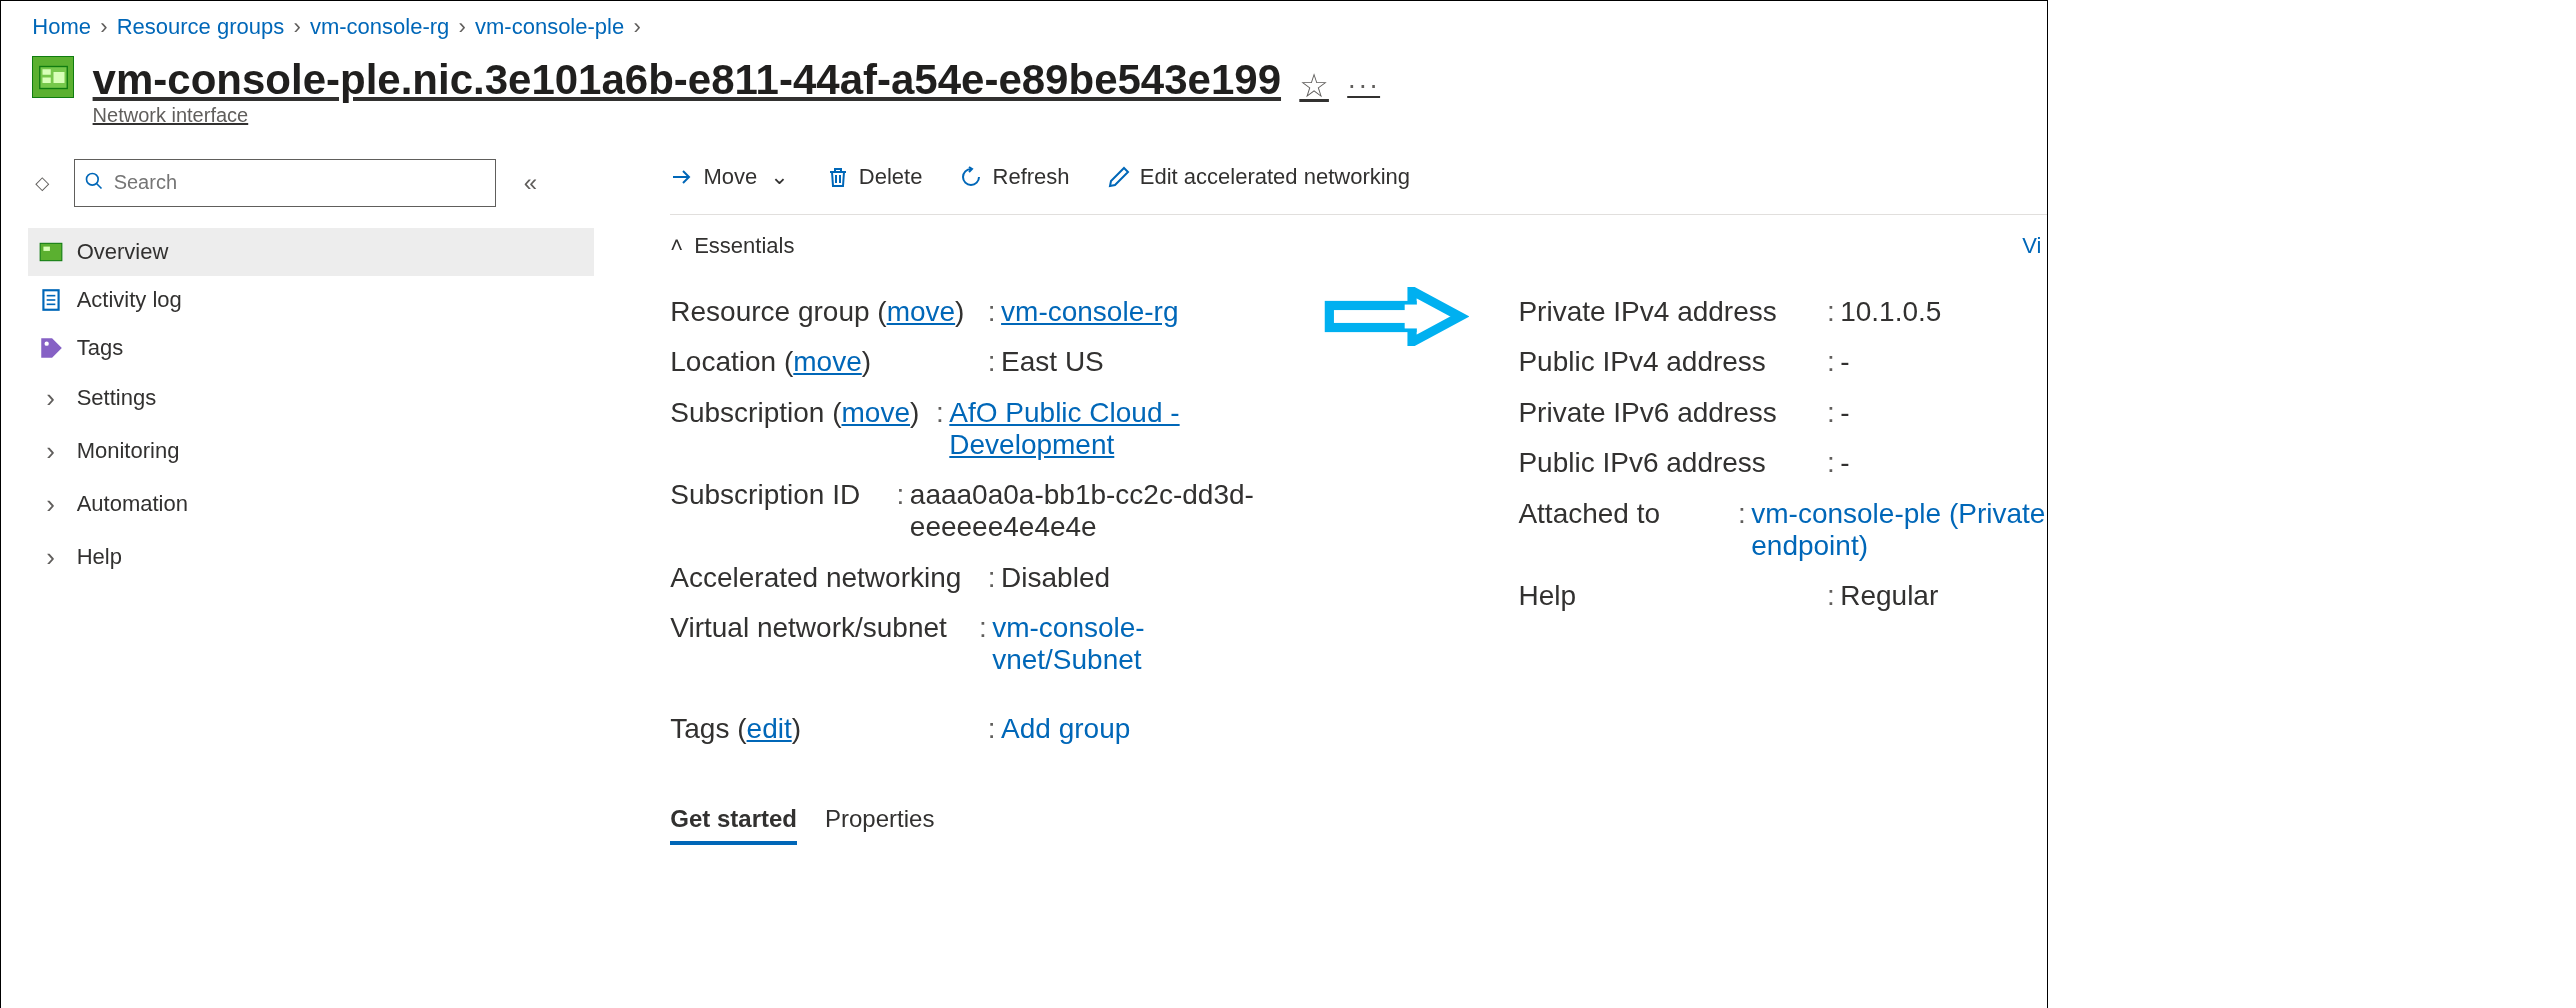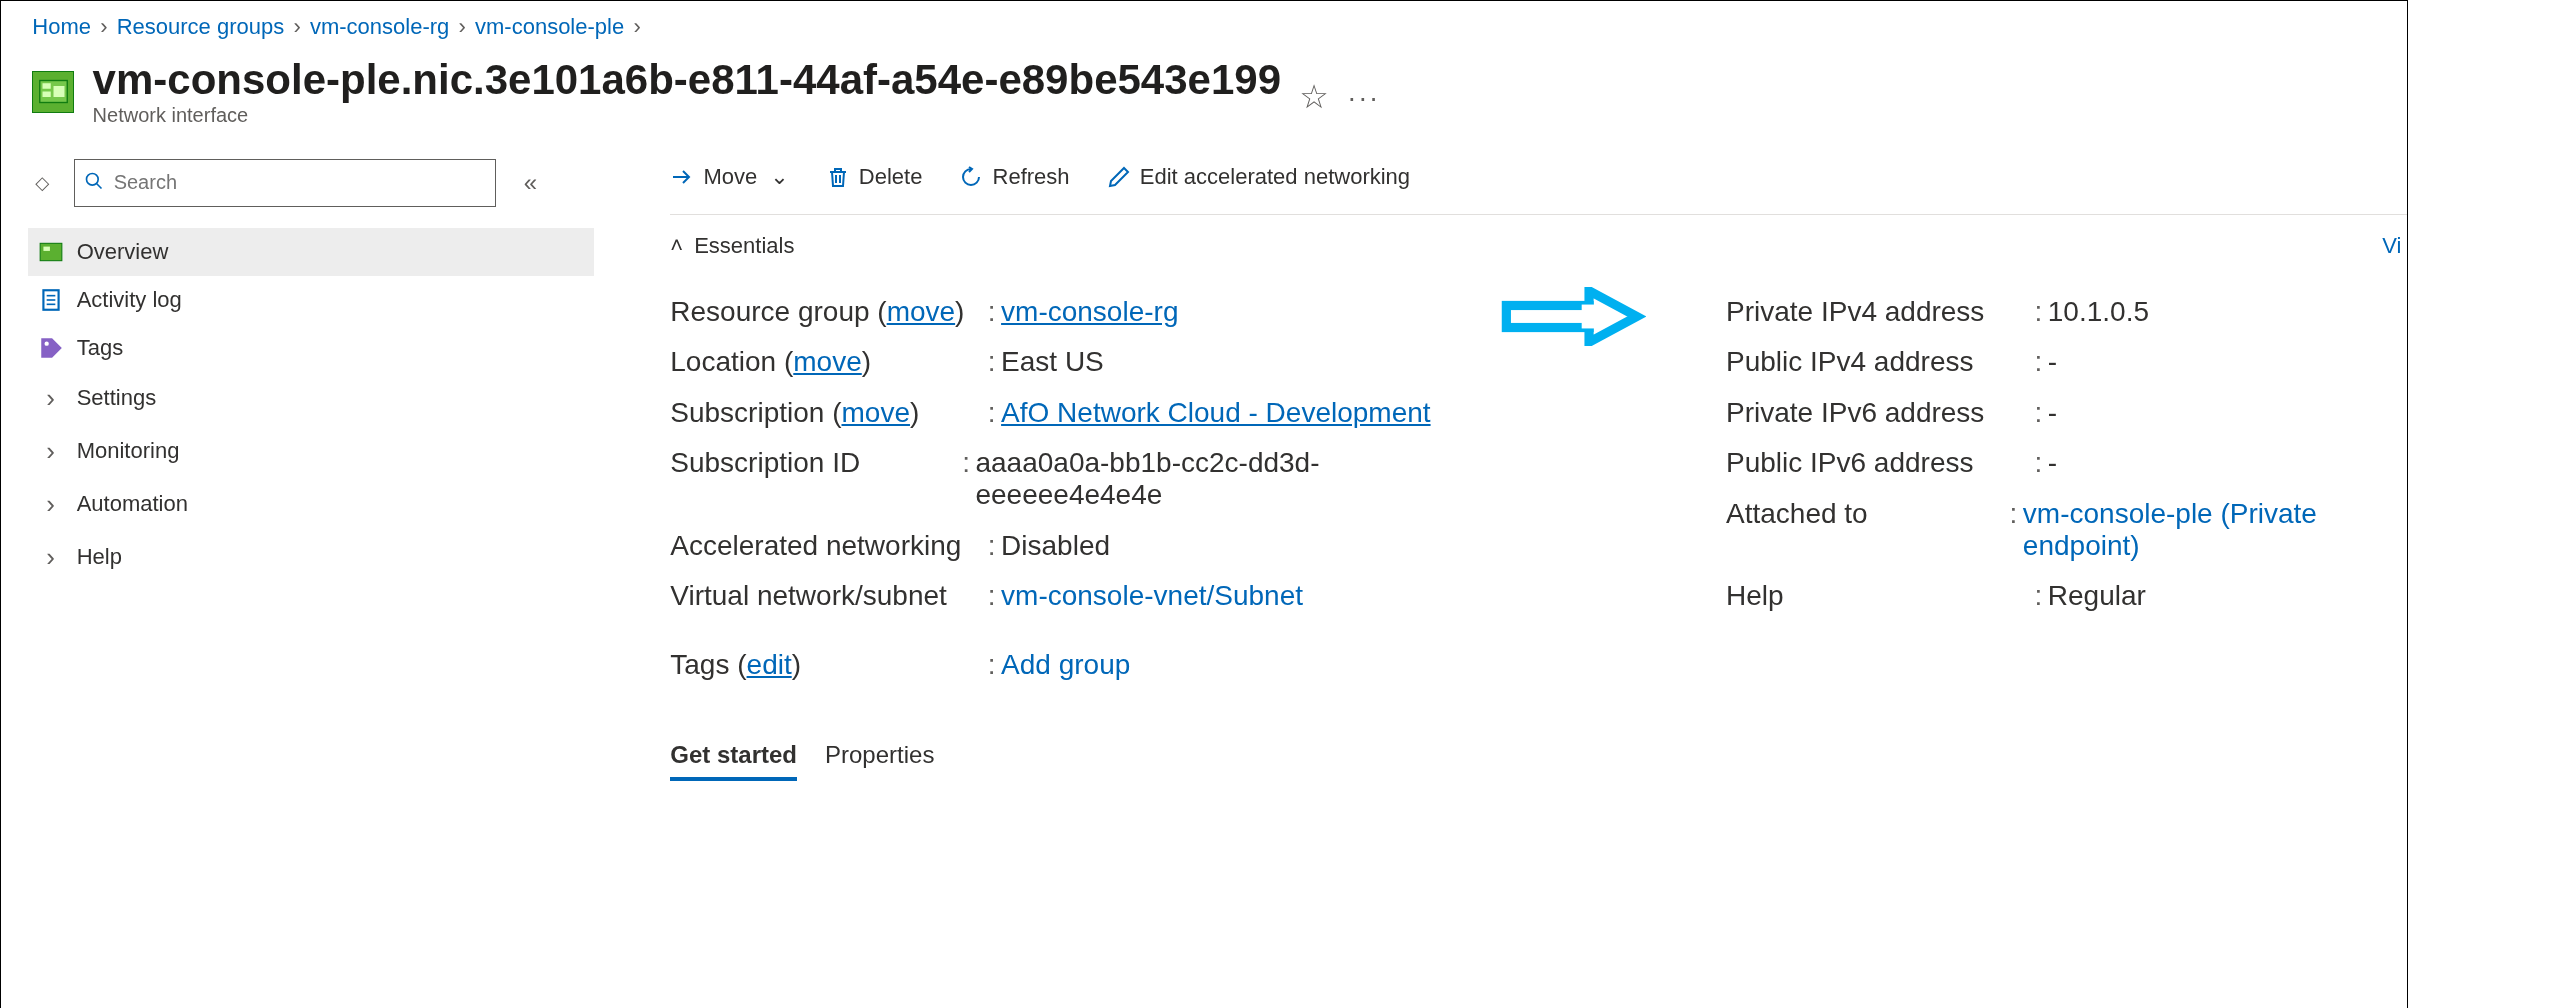--- a/index.html
+++ b/index.html
@@ -2,29 +2,29 @@
 <html style="font-size:14.7px"><head>
   <meta charset="utf-8">
   <style>
     * { box-sizing: border-box; margin: 0; padding: 0; }
     body {
       font-family: 'Segoe UI', Tahoma, sans-serif;
       font-size: 14.7px;
       color: #323130;
       background: #fff;
     }
-    .container { border: 1.8px solid #000; width: 2408px; height: 1009px; padding: 9.2px 0 0 18.3px; overflow: hidden; }
+    .container { border: 1.8px solid #000; width: 2048px; height: 1009px; padding: 9.2px 0 0 18.3px; overflow: hidden; }
 
     
     .breadcrumb { display: flex; align-items: center; gap: 9.2px; font-size: 22px; padding: 3.7px 13px 16.5px 13px; }
     .breadcrumb a { color: #0067b8; text-decoration: none; }
     .breadcrumb .sep { color: #605e5c; }
 
     
-    .title-row { display: flex; align-items: center; gap: 18.3px; padding: 0 13px 27.5px 13px; }
+    .title-row { display: flex; align-items: flex-start; gap: 18.3px; padding: 0 13px 27.5px 13px; text-decoration: underline; }
     .nic-icon {
       width: 42px; height: 42px; background: #5bb030;
       border: 1.8px solid #107c10; display:flex; align-items:center; justify-content:center;
     }
     .nic-icon svg { width: 33px; height: 33px; }
     .title h1 { font-size: 42px; font-weight: 600; color: #201f1e; }
     .title .sub { font-size: 20px; color: #605e5c; }
     .title-row .star { font-size: 33px; color: #605e5c; margin-top:9.2px; }
     .title-row .dots { font-size: 27.5px; letter-spacing: 1.8px; color: #605e5c; margin-top:13px;}
 
@@ -215,21 +215,21 @@
             <a class="link u">vm-console-rg</a>
           </div>
           <div class="row">
             <span class="lbl"><span>Location</span> (<a class="paren-link">move</a>)</span>
             <span class="colon">:</span>
             <span class="val">East US</span>
           </div>
           <div class="row">
             <span class="lbl"><span>Subscription</span> (<a class="paren-link">move</a>)</span>
             <span class="colon">:</span>
-            <a class="link u">AfO Network Cloud - Development</a>
+            <a class="link u">AfO Public Cloud - Development</a>
           </div>
           <div class="row">
             <span class="lbl">Subscription ID</span>
             <span class="colon">:</span>
             <span class="val">aaaa0a0a-bb1b-cc2c-dd3d-eeeeee4e4e4e</span>
           </div>
           <div class="row">
             <span class="lbl">Accelerated networking</span>
             <span class="colon">:</span>
             <span class="val">Disabled</span>

